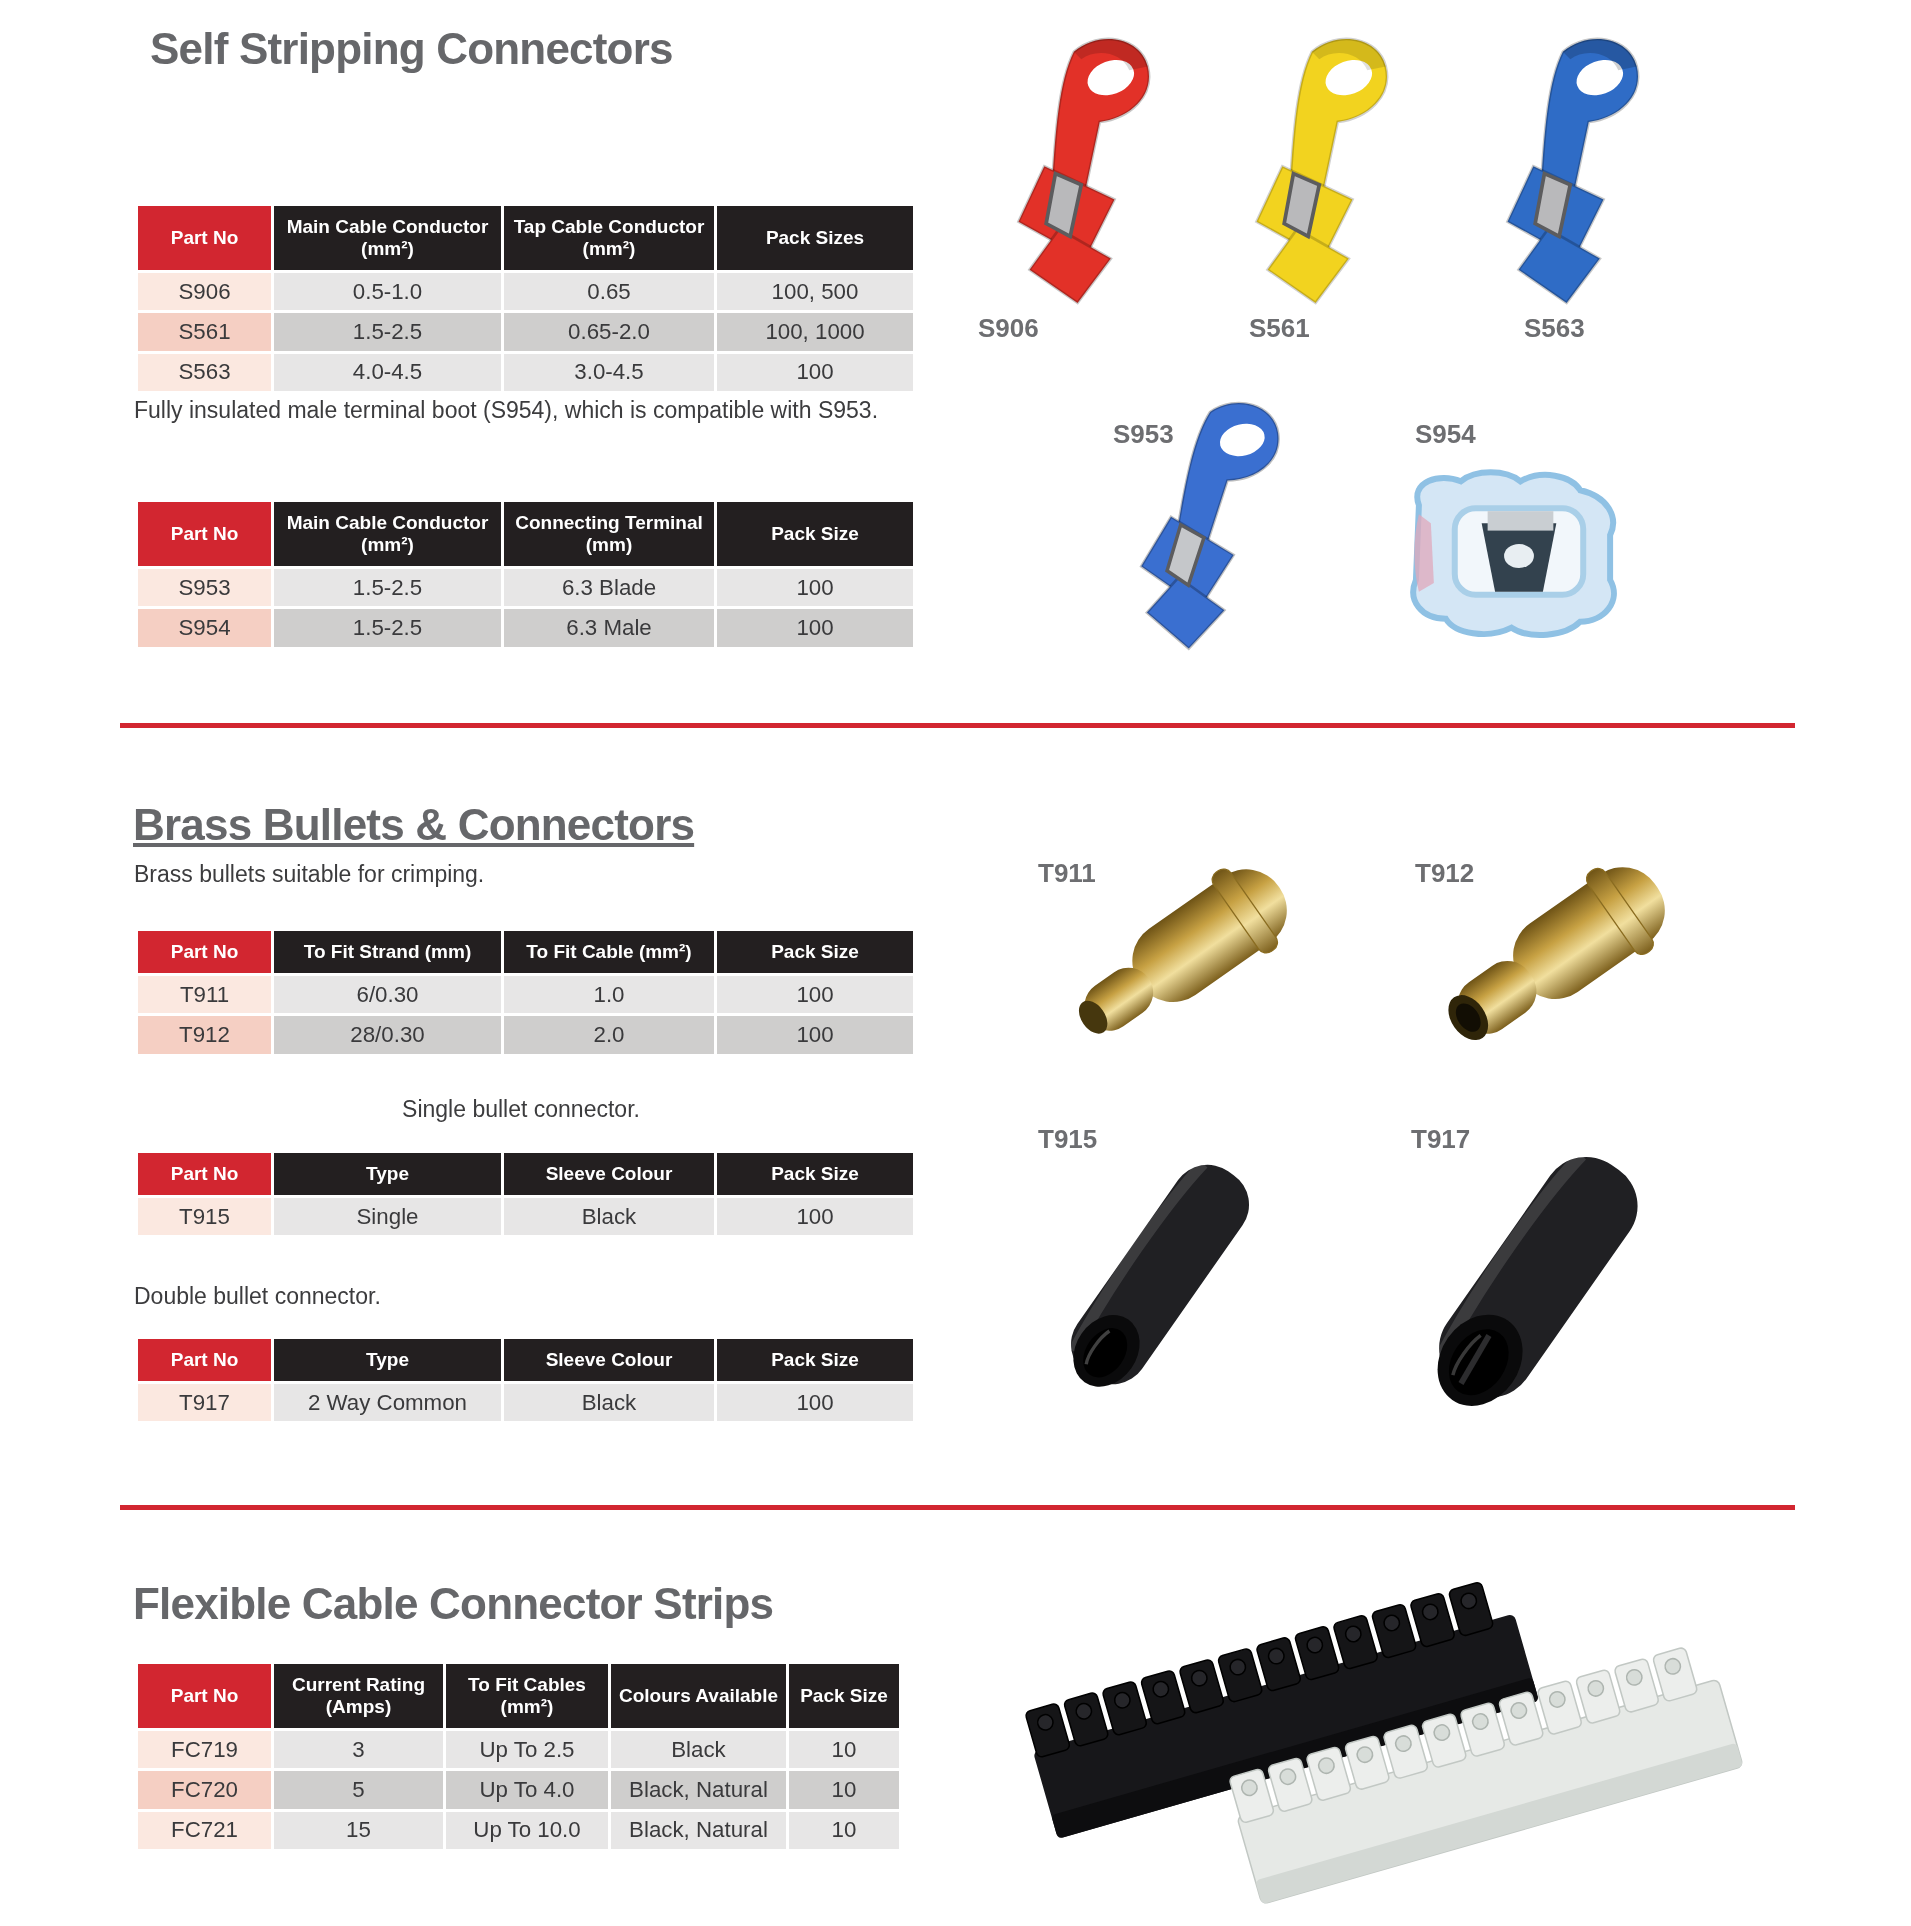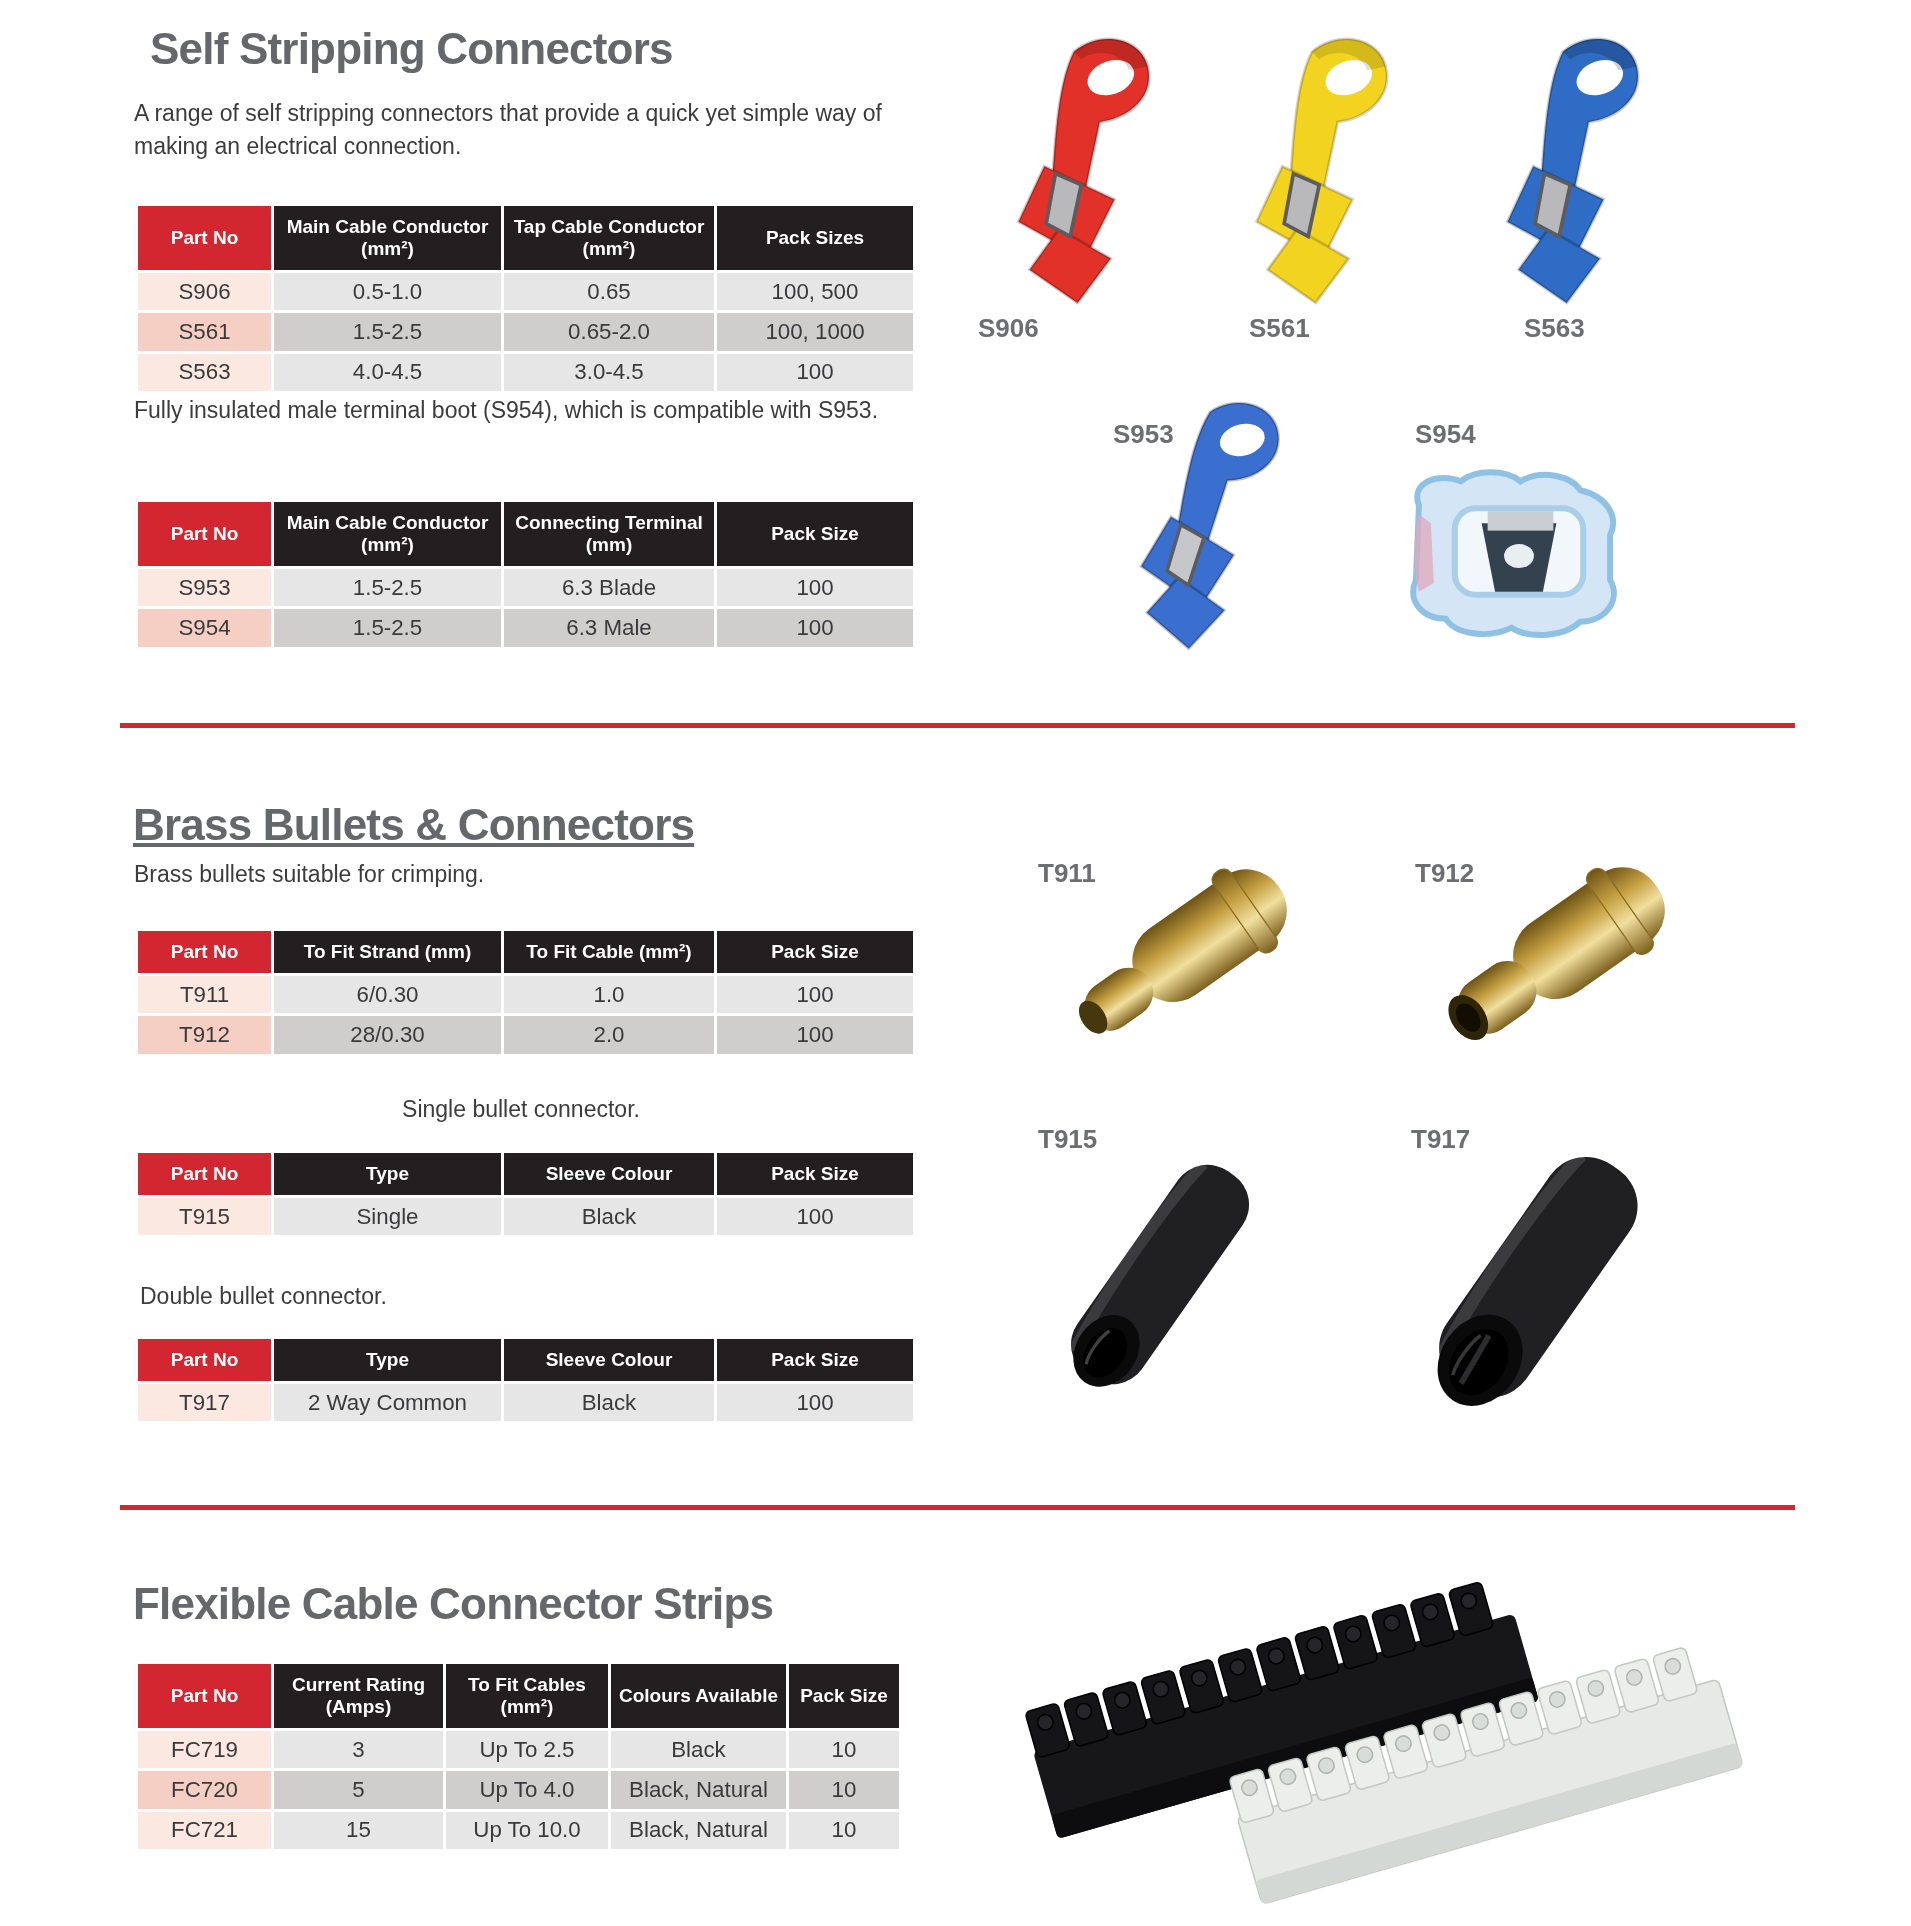--- a/index.html
+++ b/index.html
@@ -66,21 +66,20 @@
       </g>
       <g id="segN">
         <rect x="0" y="0" width="44" height="62" rx="7" fill="#eceeec" stroke="#c2c8c4" stroke-width="2"></rect>
         <circle cx="22" cy="20" r="10" fill="#d8ddd9" stroke="#aeb5b0" stroke-width="2"></circle>
       </g>
     </defs>
   </svg>
 
   <div class="h1" style="left:150px; top:24px;">Self Stripping Connectors</div>
 
-  <div class="para" style="left:134px; top:97px;">A range of self stripping connectors that provide a quick yet simple way of making an electrical connection.</div>
 
   <table class="tbl" style="left:135px; top:203px;">
     <colgroup>
         <col style="width:133px">
         <col style="width:227px">
         <col style="width:210px">
         <col style="width:196px">
       </colgroup>
     <tbody>
         <tr>
@@ -247,21 +246,21 @@
     </tr>
     <tr class="r-light">
       <td class="part">T915</td>
       <td>Single</td>
       <td>Black</td>
       <td>100</td>
     </tr>
   </tbody>
     </table>
 
-  <div class="para" style="left:134px; top:1280px;margin-left:6px;">Double bullet connector.</div>
+  <div class="para" style="left:134px; top:1280px;">Double bullet connector.</div>
 
   <table class="tbl" style="left:135px; top:1336px;">
     <colgroup>
         <col style="width:133px">
         <col style="width:227px">
         <col style="width:210px">
         <col style="width:196px">
       </colgroup>
     <tbody>
         <tr>

